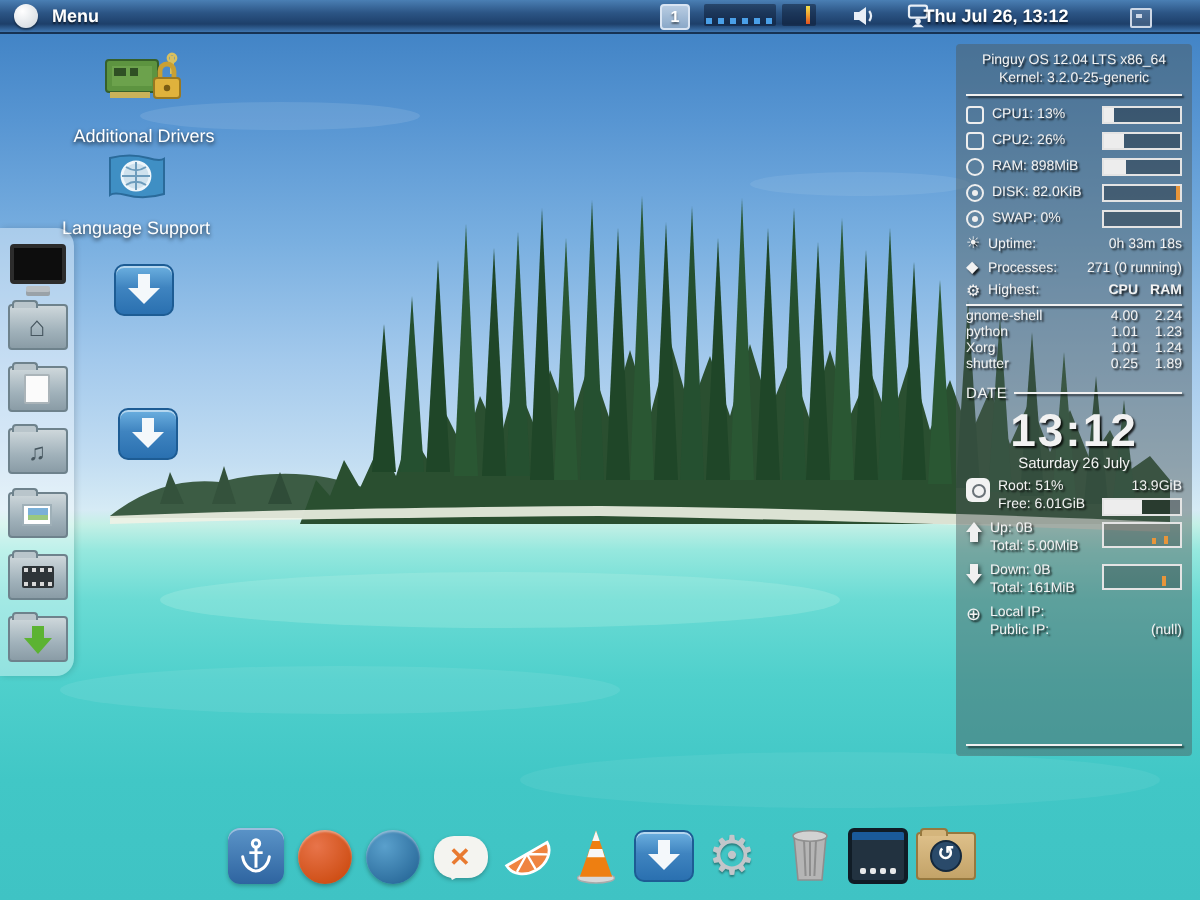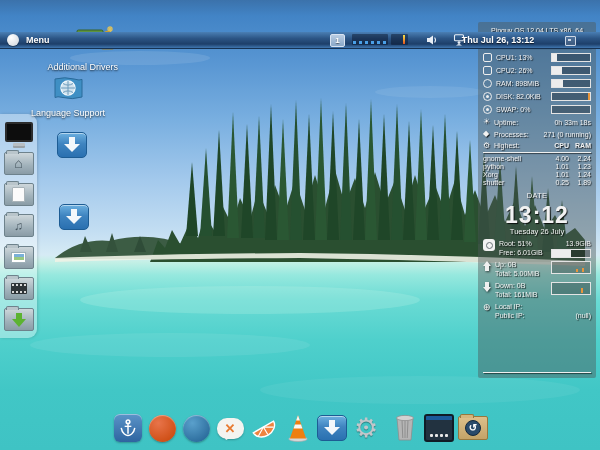--- a/index.html
+++ b/index.html
@@ -10,21 +10,21 @@
   .desktop{position:absolute;inset:0;
     background:linear-gradient(180deg,
       #3b72ab 0px,#4284c6 16px,#5795d2 60px,#79afe0 120px,#a3c9ec 180px,
       #c2ddf2 230px,#d6ebf5 255px,#c4f0e6 262px,#96e8de 275px,#6adbd4 300px,
       #4fd0cc 340px,#41c7c6 390px,#3fc3c4 450px);}
   .wallpaper{position:absolute;left:0;top:0;z-index:0;pointer-events:none;}
 
   
   .top-panel{position:absolute;left:0;top:0;width:600px;height:16px;z-index:50;
     background:linear-gradient(180deg,#4a7fb4 0%,#2c5585 40%,#1d3f6a 75%,#3f76b0 100%);
-    border-bottom:1px solid #163253;color:#fff;font-size:9px;margin-top:32px;}
+    border-bottom:1px solid #163253;color:#fff;font-size:9px;}
   .menu-logo{position:absolute;left:7px;top:2px;width:12px;height:12px;border-radius:50%;
     background:radial-gradient(circle at 35% 30%,#ffffff,#d8dde2 80%);box-shadow:0 1px 1px rgba(0,0,0,.4);}
   .menu-label{position:absolute;left:26px;top:0;line-height:16px;font-weight:bold;
     text-shadow:0 1px 1px rgba(0,0,0,.6);cursor:default;}
   .ws-box{position:absolute;left:330px;top:2px;width:13px;height:11px;border:1px solid #d9e4f2;
     border-radius:2px;background:linear-gradient(#b8cce2,#8aa8c8);color:#fff;font-size:8px;
     font-weight:bold;text-align:center;line-height:11px;text-shadow:0 1px 1px rgba(0,0,0,.5);}
   .graph{position:absolute;top:2px;height:11px;background:rgba(8,18,38,.45);border-radius:1px;overflow:hidden;}
   .graph.g1{left:352px;width:36px;}
   .graph.g1 .dash{position:absolute;bottom:1px;left:1px;right:1px;height:3px;
@@ -35,21 +35,21 @@
   .tray-ic{position:absolute;top:2px;width:12px;height:12px;}
   .clock{position:absolute;left:456px;top:0;width:84px;text-align:center;line-height:16px;
     font-weight:bold;text-shadow:0 1px 1px rgba(0,0,0,.6);}
   .notif{position:absolute;left:565px;top:4px;width:9px;height:8px;border:1px solid #cdd7e6;
     border-radius:1px;background:rgba(255,255,255,.15);}
   .notif i{position:absolute;left:2px;top:2px;width:3px;height:2px;background:#cdd7e6;}
 
   
   .shortcut{position:absolute;width:92px;text-align:center;z-index:2;cursor:default;}
   .shortcut .lbl{margin-top:2px;font-size:9px;color:#fff;text-shadow:0 1px 2px rgba(0,0,0,.85);}
-  .sc-drivers{left:26px;top:26px;text-align:right;}
+  .sc-drivers{left:26px;top:26px;}
   .sc-language{left:22px;top:76px;}
 
   
   .dl-tile{width:28px;height:24px;border-radius:5px;position:relative;
     background:linear-gradient(180deg,#6cb0e0 0%,#3f84c0 45%,#2a70b0 100%);
     border:1px solid #1d5c94;box-shadow:inset 0 1px 0 rgba(255,255,255,.5);}
   .dl-tile .arrow{position:absolute;left:50%;top:4px;transform:translateX(-50%);width:16px;}
   .dl-tile .stem{width:6px;height:7px;background:#f4f8fb;margin:0 auto;}
   .dl-tile .head{width:0;height:0;border-left:8px solid transparent;border-right:8px solid transparent;
     border-top:8px solid #f4f8fb;}
@@ -370,26 +370,26 @@
       <span class="nm">Xorg</span>
       <span class="num">1.01</span>
       <span class="num">1.24</span>
     </div>
     <div class="c-proc">
       <span class="nm">shutter</span>
       <span class="num">0.25</span>
       <span class="num">1.89</span>
     </div>
 
-    <div class="c-header" style="margin-top:4px;flex-direction:column;">
+    <div class="c-header" style="margin-top:4px;">
       <span>DATE</span>
         <span class="ln"></span>
     </div>
     <div class="c-time">13:12</div>
-    <div class="c-day">Tuesday 26 July</div>
+    <div class="c-day">Saturday 26 July</div>
 
     <div class="hd-row">
       <span class="hd-ic"></span>
       <span class="hd-lines">
         <span class="hd-l">
             <span>Root: 51%</span>
             <span class="sp"></span>
             <span>13.9GiB</span>
           </span>
         <span class="hd-l">

